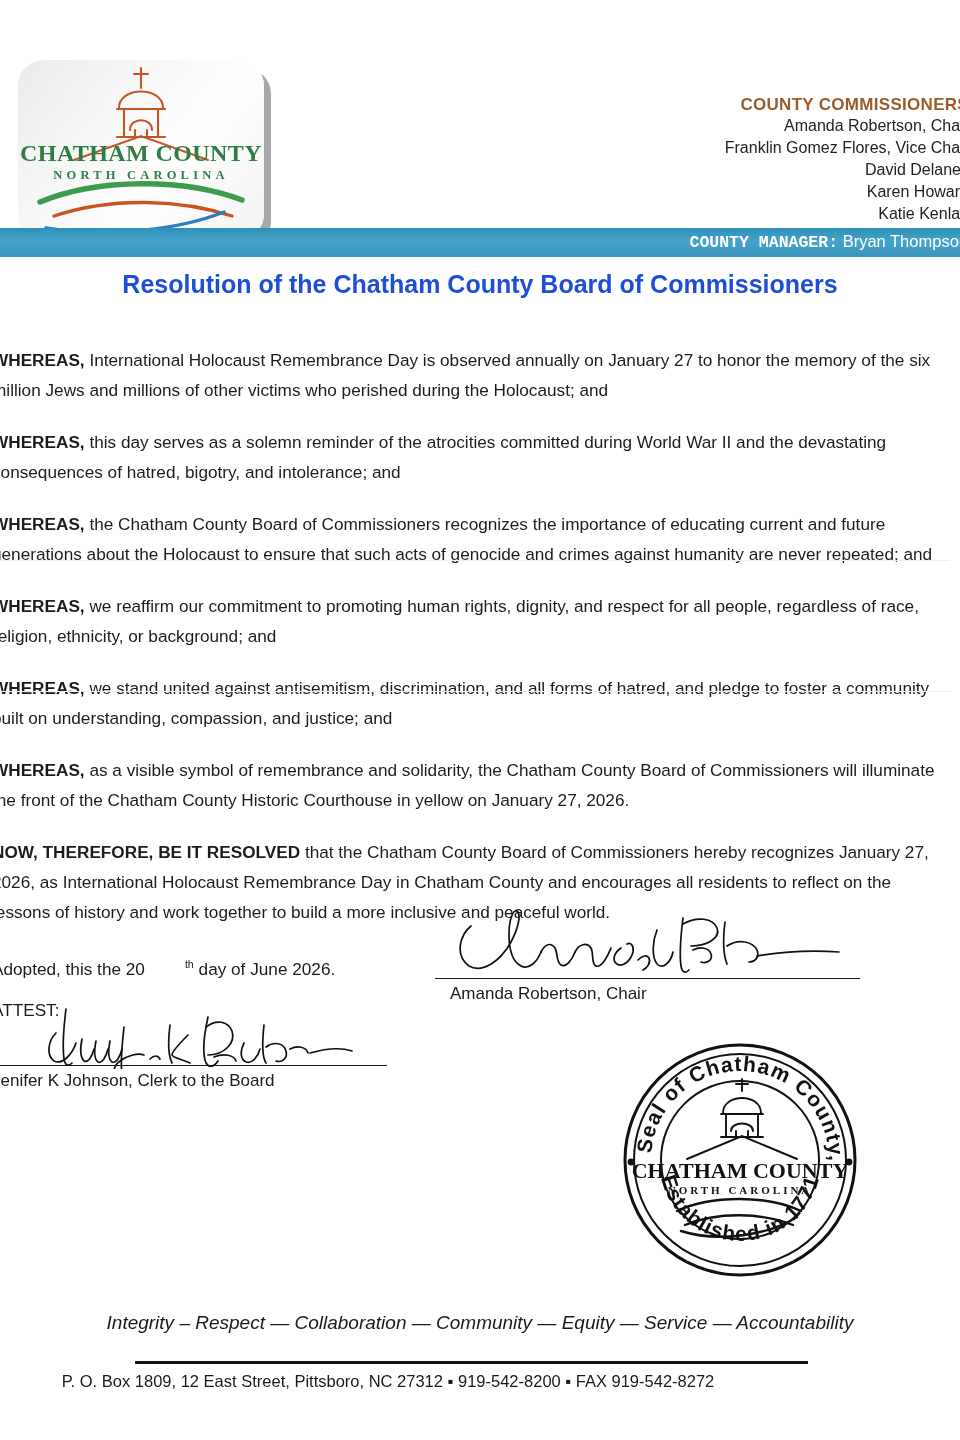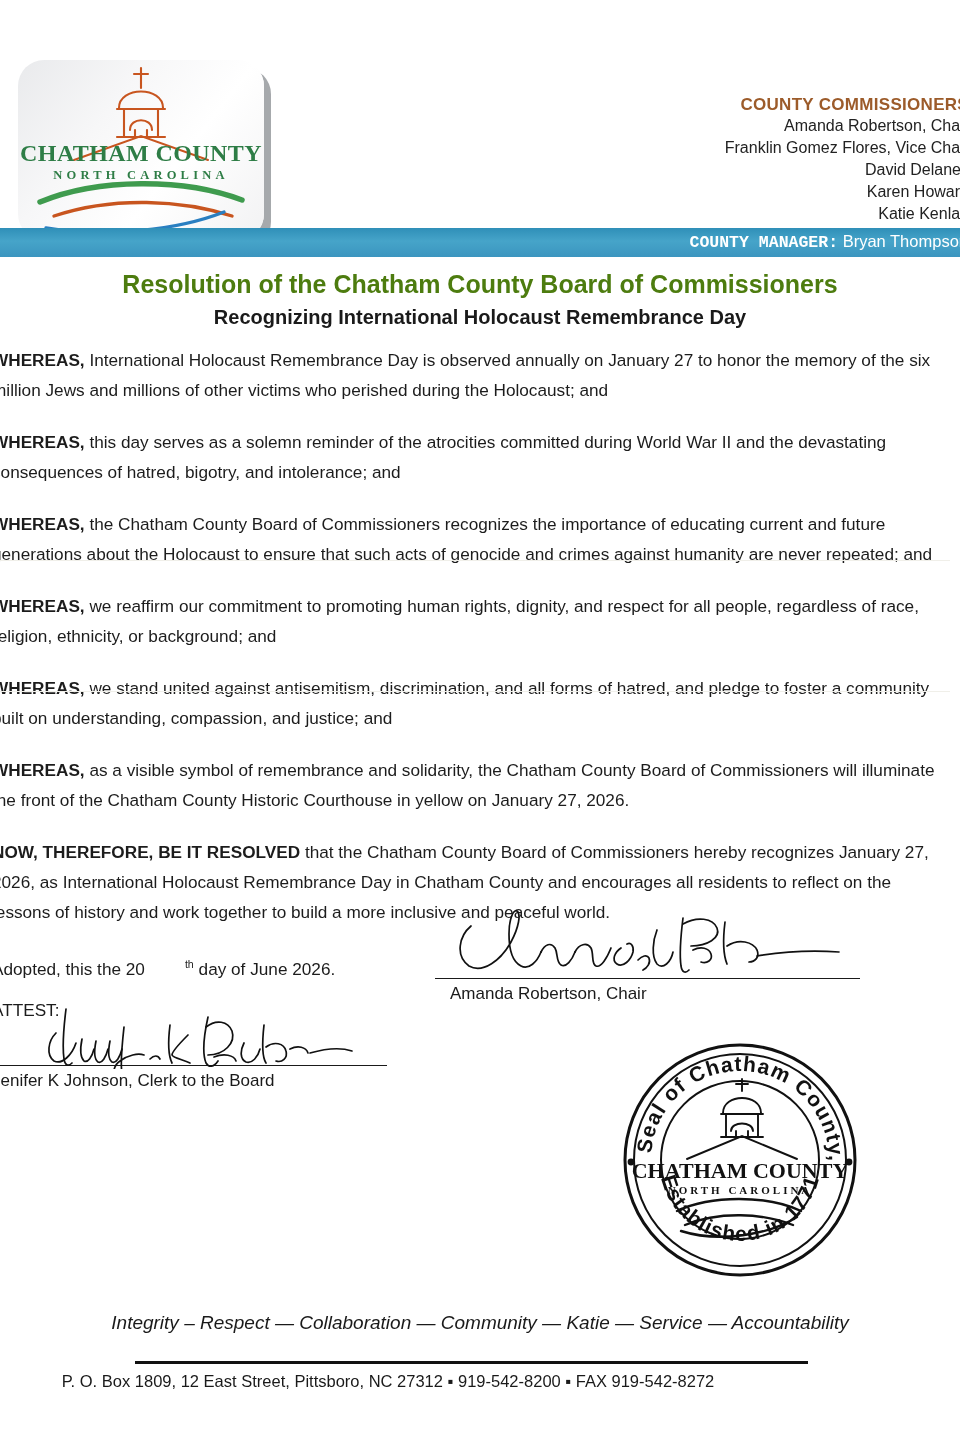--- a/index.html
+++ b/index.html
@@ -109,21 +109,21 @@
 
   
   #title {
     position: absolute;
     left: 0;
     top: 270px;
     width: 960px;
     text-align: center;
     font-size: 25px;
     font-weight: bold;
-    color: #4d7c0f;
+    color: #1d4ed8;
     white-space: nowrap;
   }
   #subtitle {
     position: absolute;
     left: 0;
     top: 306px;
     width: 960px;
     text-align: center;
     font-size: 20px;
     font-weight: bold;
@@ -270,21 +270,20 @@
 
     <div id="banner">
       <div id="banner-text">
         <span class="lbl">COUNTY MANAGER:</span>
         <span>Bryan Thompson</span>
       </div>
     </div>
   </div>
 
   <div id="title">Resolution of the Chatham County Board of Commissioners</div>
-  <div id="subtitle">Recognizing International Holocaust Remembrance Day</div>
 
   <div id="body-copy">
     <div class="artifact" style="top:215px;"></div>
     <div class="artifact" style="top:346px;"></div>
 
     <p class="para">
       <b>WHEREAS,</b><span> International Holocaust Remembrance Day is observed annually on January 27 to honor the memory of the six million Jews and millions of other victims who perished during the Holocaust; and</span>
     </p>
     <p class="para">
       <b>WHEREAS,</b><span> this day serves as a solemn reminder of the atrocities committed during World War II and the devastating consequences of hatred, bigotry, and intolerance; and</span>
@@ -388,17 +387,17 @@
     </g>
     <text x="125" y="143" text-anchor="middle" font-family="'Liberation Serif', serif" font-size="22" font-weight="bold" fill="#111">CHATHAM COUNTY</text>
     <text x="125" y="159" text-anchor="middle" font-family="'Liberation Serif', serif" font-size="11" font-weight="bold" letter-spacing="3" fill="#111">NORTH CAROLINA</text>
     <g stroke="#111" stroke-width="2.4" fill="none" stroke-linecap="round">
       <path d="M62 176 C 96 160 152 160 186 176"></path>
       <path d="M70 190 C 104 176 148 178 178 190"></path>
       <path d="M66 196 C 104 208 154 200 182 182"></path>
     </g>
   </svg>
 
-  <div id="values">Integrity – Respect — Collaboration — Community — Katie — Service — Accountability</div>
+  <div id="values">Integrity – Respect — Collaboration — Community — Equity — Service — Accountability</div>
   <div id="footer-rule"></div>
   <div id="footer-address">P. O. Box 1809, 12 East Street, Pittsboro, NC  27312 ▪ 919-542-8200 ▪ FAX 919-542-8272</div>
 
 </div>
 
 </body></html>

